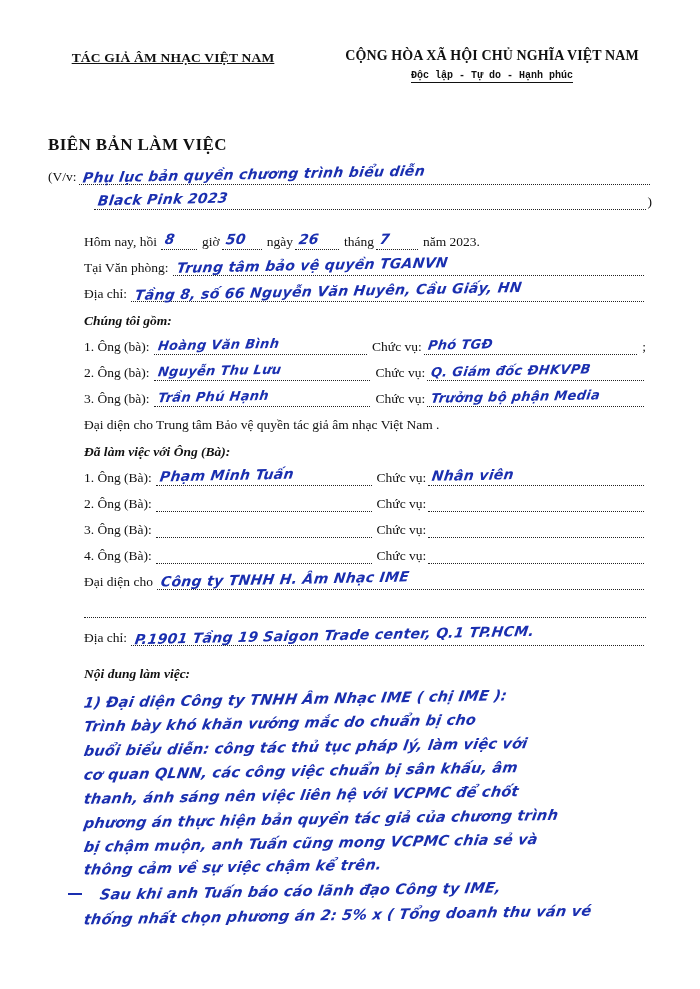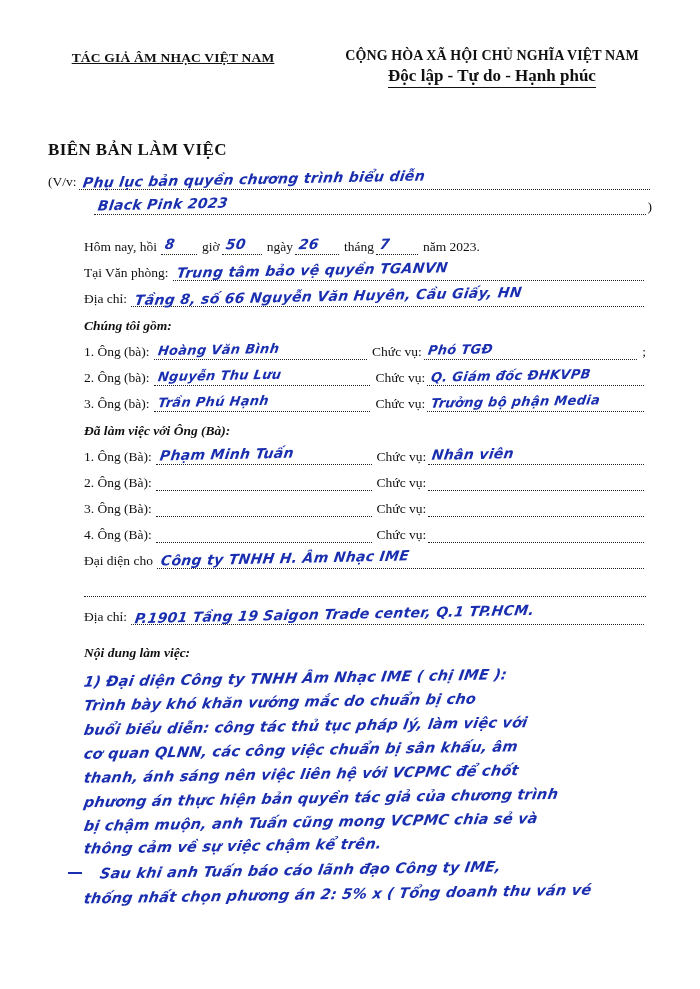--- a/index.html
+++ b/index.html
@@ -45,25 +45,26 @@
     width: 320px;
     text-align: center;
   }
   .nation-title {
     font-weight: bold;
     font-size: 14px;
     letter-spacing: .1px;
   }
   .nation-sub {
     font-weight: bold;
-    font-size: 17px;
+    font-size: 10px;
     margin-top: 2px;
     display: inline-block;
     border-bottom: 1px solid #111;
     padding-bottom: 1px;
+    font-family: Liberation Mono, monospace;
   }
 
   
   .doc-title {
     text-align: left;
     font-weight: bold;
     font-size: 17px;
     letter-spacing: .4px;
     margin-top: 52px;
   }
@@ -263,20 +264,21 @@
       <span class="lbl">3. Ông (bà):</span>
       <span class="fill">
         <span class="hw small">Trần Phú Hạnh</span>
       </span>
       <span class="after">Chức vụ:</span>
       <span class="fill">
         <span class="hw small">Trưởng bộ phận Media</span>
       </span>
     </div>
 
+    <div class="plain">Đại diện cho Trung tâm Bảo vệ quyền tác giả âm nhạc Việt Nam .</div>
 
     <div class="section-head">Đã làm việc với Ông (Bà):</div>
 
     <div class="row">
       <span class="lbl">1. Ông (Bà):</span>
       <span class="fill">
         <span class="hw">Phạm Minh Tuấn</span>
       </span>
       <span class="after">Chức vụ:</span>
       <span class="fill">

